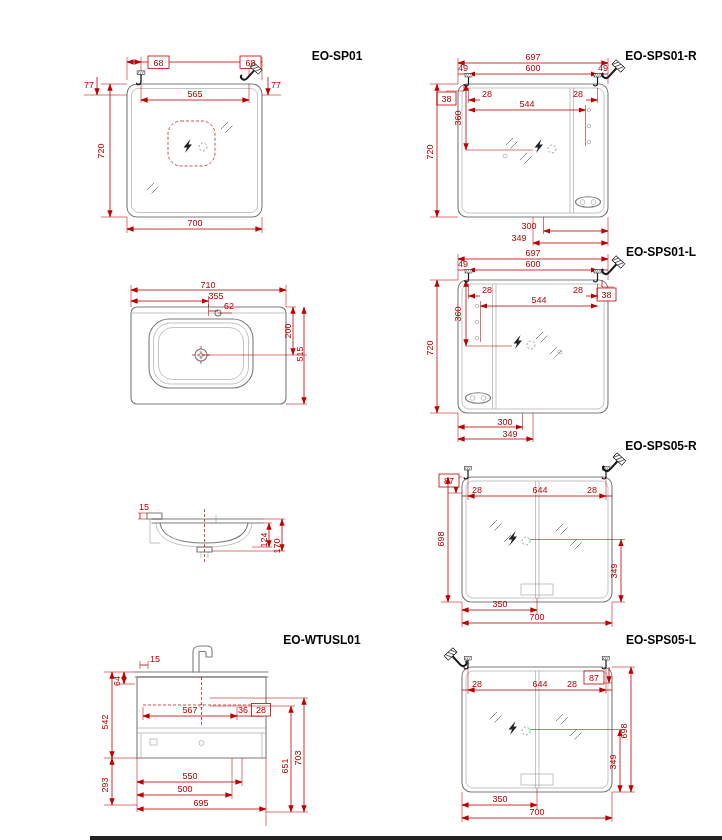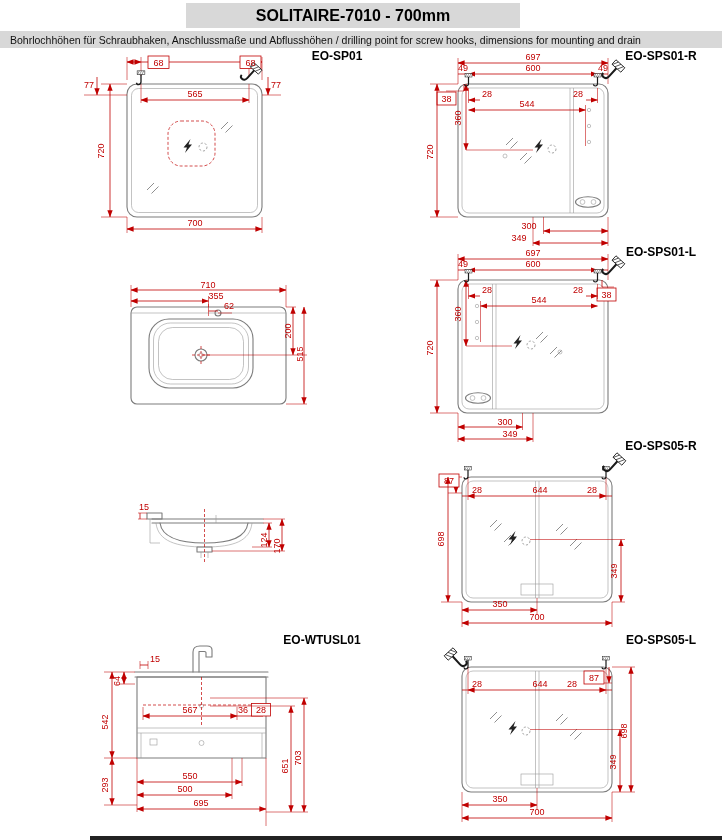--- a/index.html
+++ b/index.html
@@ -20,22 +20,20 @@
   .dcg { stroke:#8f8f8f; stroke-width:.8; fill:none; stroke-dasharray:2.2 1.8; }
   .ht  { stroke:#8f8f8f; stroke-width:1; fill:none; }
   .dimbox { stroke:#c00000; fill:#ffffff; stroke-width:.8; }
   text.dim { fill:#c00000; font-size:9px; font-family:"Liberation Sans", sans-serif; text-anchor:middle; }
   text.ttl { fill:#000000; font-size:12px; font-weight:bold; font-family:"Liberation Sans", sans-serif; text-anchor:middle; }
 </style>
 </head>
 <body>
 
 <div class="page">
-  <div class="title-bar">SOLITAIRE-7010 - 700mm</div>
-  <div class="subtitle-bar">Bohrlochhöhen für Schraubhaken, Anschlussmaße und Abflusshöhen / drilling point for screw hooks, dimensions for mounting and drain</div>
 
   <svg class="canvas" width="722" height="840" viewBox="0 0 722 840" xmlns="http://www.w3.org/2000/svg">
     <defs>
       <marker id="ar" viewBox="0 0 10 10" refX="9.5" refY="5" markerWidth="7" markerHeight="7" orient="auto-start-reverse" markerUnits="userSpaceOnUse">
         <path d="M0,1.2 L10,5 L0,8.8 z" fill="#c00000"></path>
       </marker>
       <g id="hook">
         <rect x="-7" y="-13" width="14" height="7" fill="#ffffff" stroke="#1a1a1a" stroke-width="1"></rect>
         <path d="M-6.5,-6 l3.5,-7 M-2.5,-6 l3.5,-7 M1.5,-6 l3.5,-7" stroke="#1a1a1a" stroke-width=".8" fill="none"></path>
         <path d="M0,-6 L0,7 Q0,12 -4.5,12 Q-8,12 -8,8.5" fill="none" stroke="#1a1a1a" stroke-width="2.4"></path>

